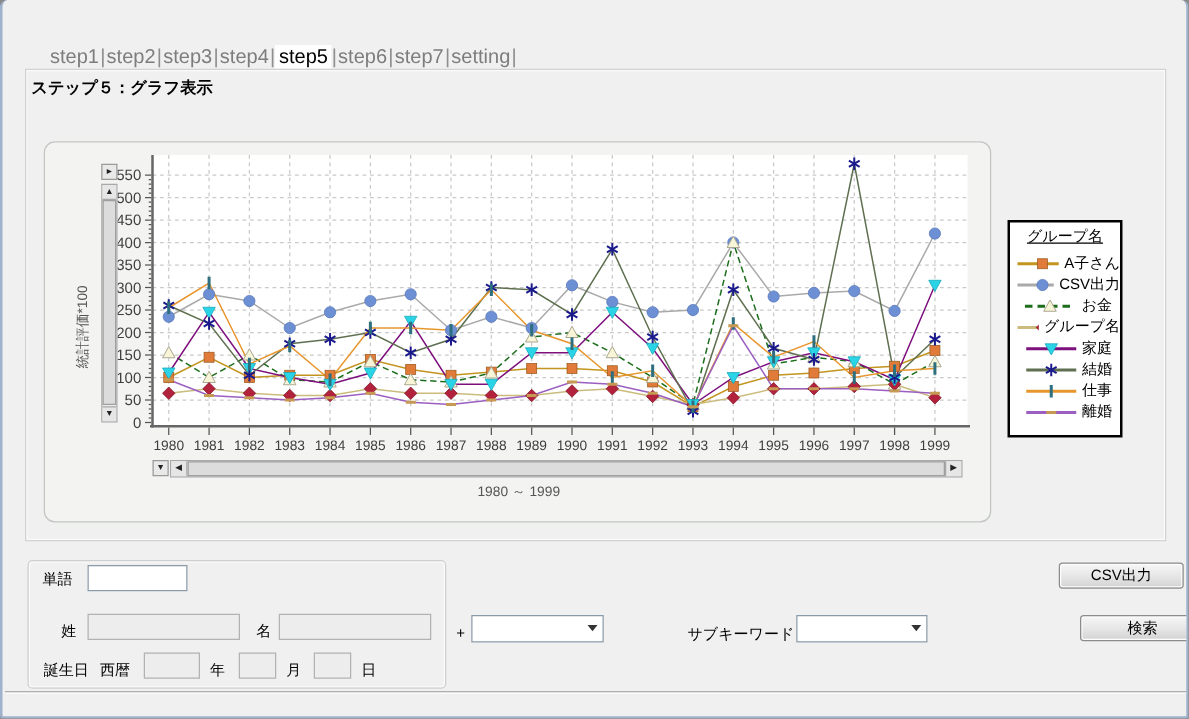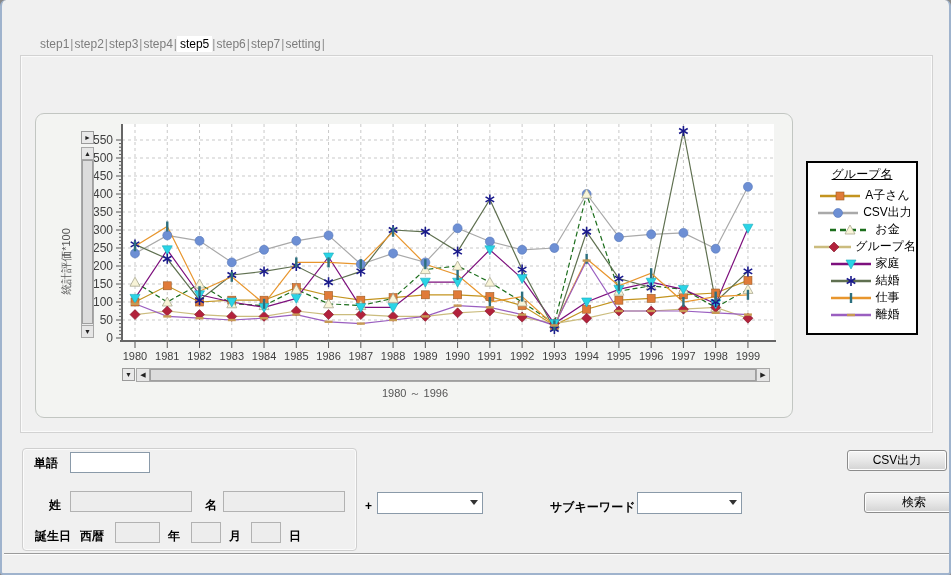--- a/index.html
+++ b/index.html
@@ -11,21 +11,21 @@
     border-bottom:1px solid #8ba0bc;border-radius:5px 5px 0 0;}
   .title-text{position:absolute;left:9px;top:6px;font-size:12px;color:#111;}
   .win-controls{position:absolute;right:7px;top:4px;display:flex;gap:2px;}
   .win-btn{width:29px;height:17px;border:1px solid #62708a;border-radius:3px;
     background:linear-gradient(#eef3fa,#c6d5e8 50%,#b0c3dc);position:relative;cursor:default;}
   .win-btn.close{background:linear-gradient(#e8a49b,#cf5f4d 50%,#b83c28);border-color:#7a2d1f;}
   .glyph-min{position:absolute;left:9px;top:9px;width:10px;height:3px;background:#3a4a63;}
   .glyph-max{position:absolute;left:10px;top:4px;width:8px;height:7px;border:2px solid #3a4a63;}
   .glyph-close{position:absolute;left:0;top:1px;width:100%;text-align:center;
     font-size:11px;font-weight:bold;color:#fff;text-shadow:0 0 1px #5a1408;}
-  .tabs{position:absolute;left:37px;top:37px;font-size:12px;color:#7d7d7d;white-space:nowrap;}
+  .tabs{position:absolute;left:37px;top:37px;font-size:16px;color:#7d7d7d;white-space:nowrap;}
   .tabs .tab{padding:1px 1px;cursor:default;}
   .tabs .tab.active{background:#fff;color:#000;padding:1px 3px;}
   .tabs .sep{color:#8d8d8d;}
   .content{position:absolute;left:18px;top:55px;width:913px;height:378px;
     border:1px solid #d2d2d2;box-shadow:inset 0 0 0 1px #fafafa;background:#f0f0f0;}
   .step-header{position:absolute;left:4px;top:5px;font-size:13px;font-weight:bold;color:#000;}
   .main-keyword{position:absolute;left:355px;top:18px;font-size:12px;color:#000;}
   .chart-panel{position:absolute;left:14px;top:57px;width:758px;height:305px;
     background:#f3f4f2;border:1px solid #c2c6c2;border-radius:9px;}
   .y-axis-label{position:absolute;left:-30px;top:140px;width:120px;text-align:center;
@@ -42,29 +42,29 @@
   .hscroll{position:absolute;left:100px;top:254px;width:634px;height:14px;
     background:#ececec;border:1px solid #a8a8a8;}
   .hscroll .arrow{position:absolute;top:0;width:13px;height:12px;background:#e6e6e6;
     font-size:7px;text-align:center;line-height:12px;color:#222;}
   .hscroll .arrow.left{left:0;border-right:1px solid #a8a8a8;}
   .hscroll .arrow.right{right:0;border-left:1px solid #a8a8a8;}
   .hscroll .thumb{position:absolute;left:13px;top:0;width:606px;height:12px;
     background:#dcdcdc;border:1px solid #9f9f9f;}
   .x-axis-title{position:absolute;left:0;top:272px;width:758px;text-align:center;
     font-size:11px;color:#555;}
-  .legend{position:absolute;left:785px;top:105px;width:112px;height:174px;
+  .legend{position:absolute;left:785px;top:120px;width:92px;height:174px;
     background:#fff;border:2px solid #000;padding:3px 0 0 0;}
   .legend-title{text-align:center;font-size:12px;color:#000;text-decoration:underline;margin-bottom:4px;}
   .legend-item{display:flex;align-items:center;height:17px;padding-left:5px;justify-content:center;}
   .legend-item .lab{font-size:12px;color:#000;margin-left:4px;white-space:nowrap;}
   .form-area{position:absolute;left:0;top:433px;width:951px;height:120px;}
   .groupbox{position:absolute;left:20px;top:15px;width:335px;height:103px;
     border:1px solid #cfcfcf;border-radius:4px;box-shadow:inset 0 0 0 1px #fbfbfb;}
-  .flabel{position:absolute;font-size:12px;color:#000;font-weight:bold;}
+  .flabel{position:absolute;font-size:12px;color:#000;}
   .tinput{position:absolute;height:21px;border:1px solid #8a9aa9;background:#fff;
     font-size:12px;padding:1px 3px;font-family:"Liberation Sans",sans-serif;}
   .tinput:disabled{background:#ededed;border-color:#b2b2b2;}
   .combo{position:absolute;height:22px;background:#fff;border:1px solid #8a9aa9;}
   .combo .caret{position:absolute;right:4px;top:7px;width:0;height:0;
     border-left:4px solid transparent;border-right:4px solid transparent;border-top:5px solid #333;}
   .btn{position:absolute;width:100px;height:21px;font-size:12px;color:#000;
     background:linear-gradient(#f6f6f6,#e7e7e7 50%,#d3d3d3);
     border:1px solid #8c8c8c;border-radius:3px;box-shadow:inset 0 0 0 1px #fdfdfd;
     font-family:"Liberation Sans",sans-serif;}
@@ -74,20 +74,21 @@
 </style>
 </head>
 <body>
 
 <div class="window">
 
 
   <div class="tabs" id="tabbar"><span class="tab">step1</span><span class="sep">|</span><span class="tab">step2</span><span class="sep">|</span><span class="tab">step3</span><span class="sep">|</span><span class="tab">step4</span><span class="sep">|</span><span class="tab active">step5</span><span class="sep">|</span><span class="tab">step6</span><span class="sep">|</span><span class="tab">step7</span><span class="sep">|</span><span class="tab">setting</span><span class="sep">|</span></div>
 
   <div class="content">
+    <div class="step-header">ステップ５：グラフ表示</div>
 
     <div class="chart-panel">
       <div class="y-axis-label">統計評価*100</div>
 
       <button class="mini-btn" style="left:45px;top:17px;"><span>►</span></button>
       <div class="vscroll">
         <span class="arrow" style="top:0;">▲</span>
         <span class="thumb"></span>
         <span class="arrow bottom">▼</span>
       </div>
@@ -444,21 +445,21 @@
           <line x1="675.68" y1="198.8" x2="683.68" y2="198.8" stroke="#c79a54" stroke-width="2.4"></line>
           <line x1="707.9399999999999" y1="200.6" x2="715.9399999999999" y2="200.6" stroke="#c79a54" stroke-width="2.4"></line>
         </svg>
 
       <button class="mini-btn" style="left:86px;top:254px;"><span>▼</span></button>
       <div class="hscroll">
         <span class="arrow left">◀</span>
         <span class="thumb"></span>
         <span class="arrow right">▶</span>
       </div>
-      <div class="x-axis-title">1980 ～ 1996</div>
+      <div class="x-axis-title">1980 ～ 1999</div>
     </div>
 
     <div class="legend">
       <div class="legend-title">グループ名</div>
       <div id="legend-items">
           <div class="legend-item">
             <svg width="42" height="14">
               <line x1="1" y1="7" x2="41" y2="7" stroke="#c3941f" stroke-width="2.4"></line>
               <rect x="17" y="3" width="8" height="8" fill="#e07b39" stroke="#9c5a20" stroke-width="0.6"></rect>
             </svg>

